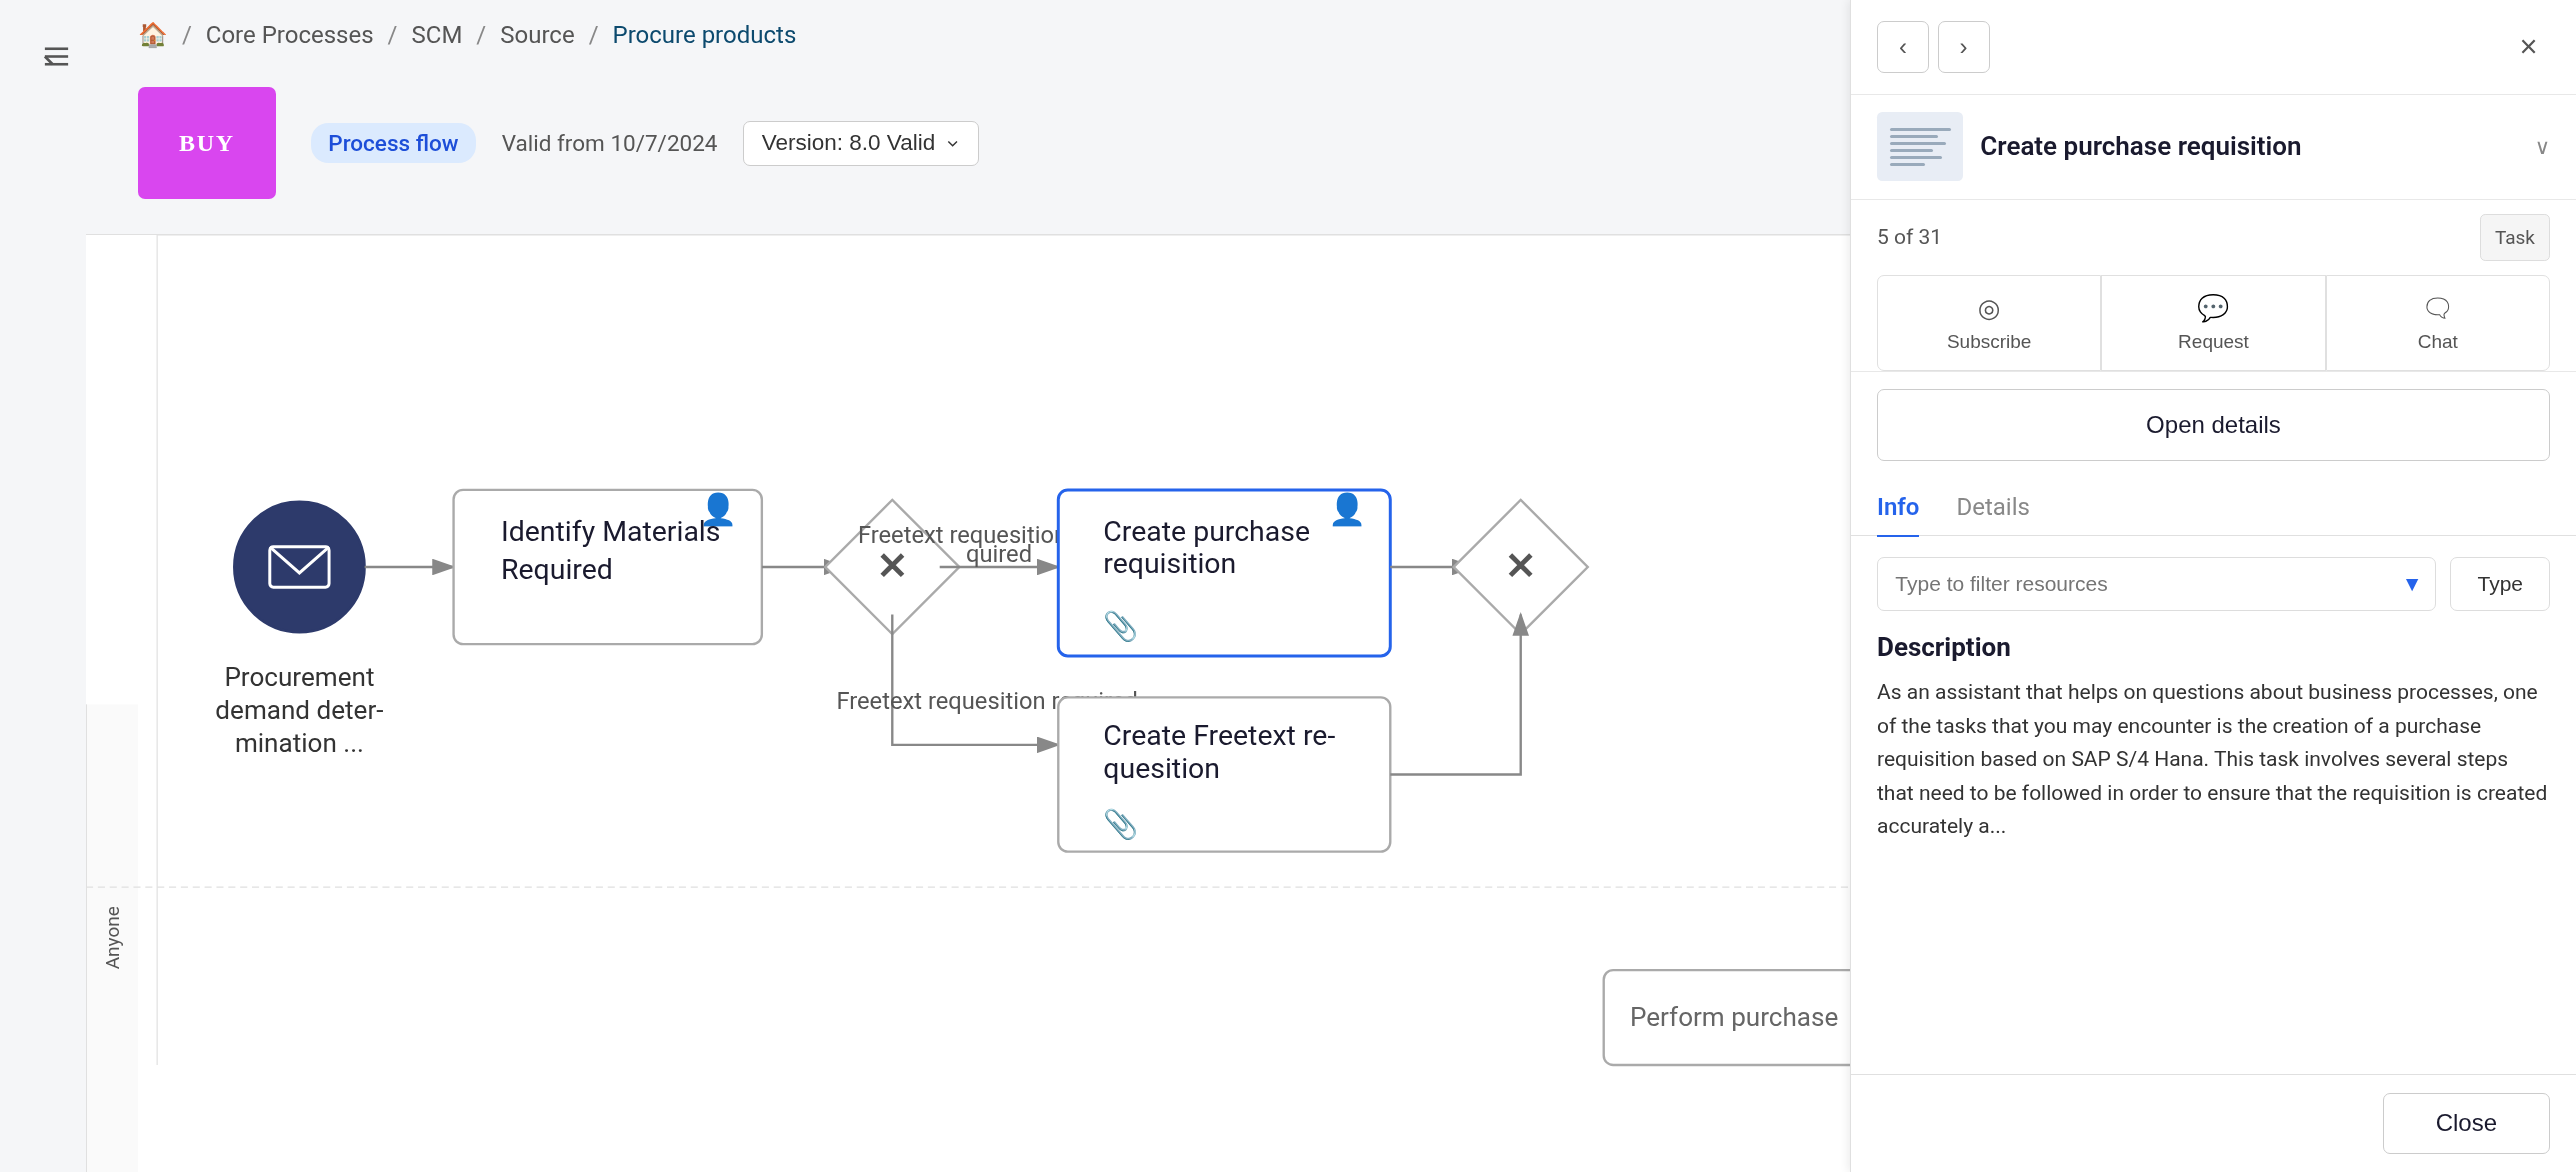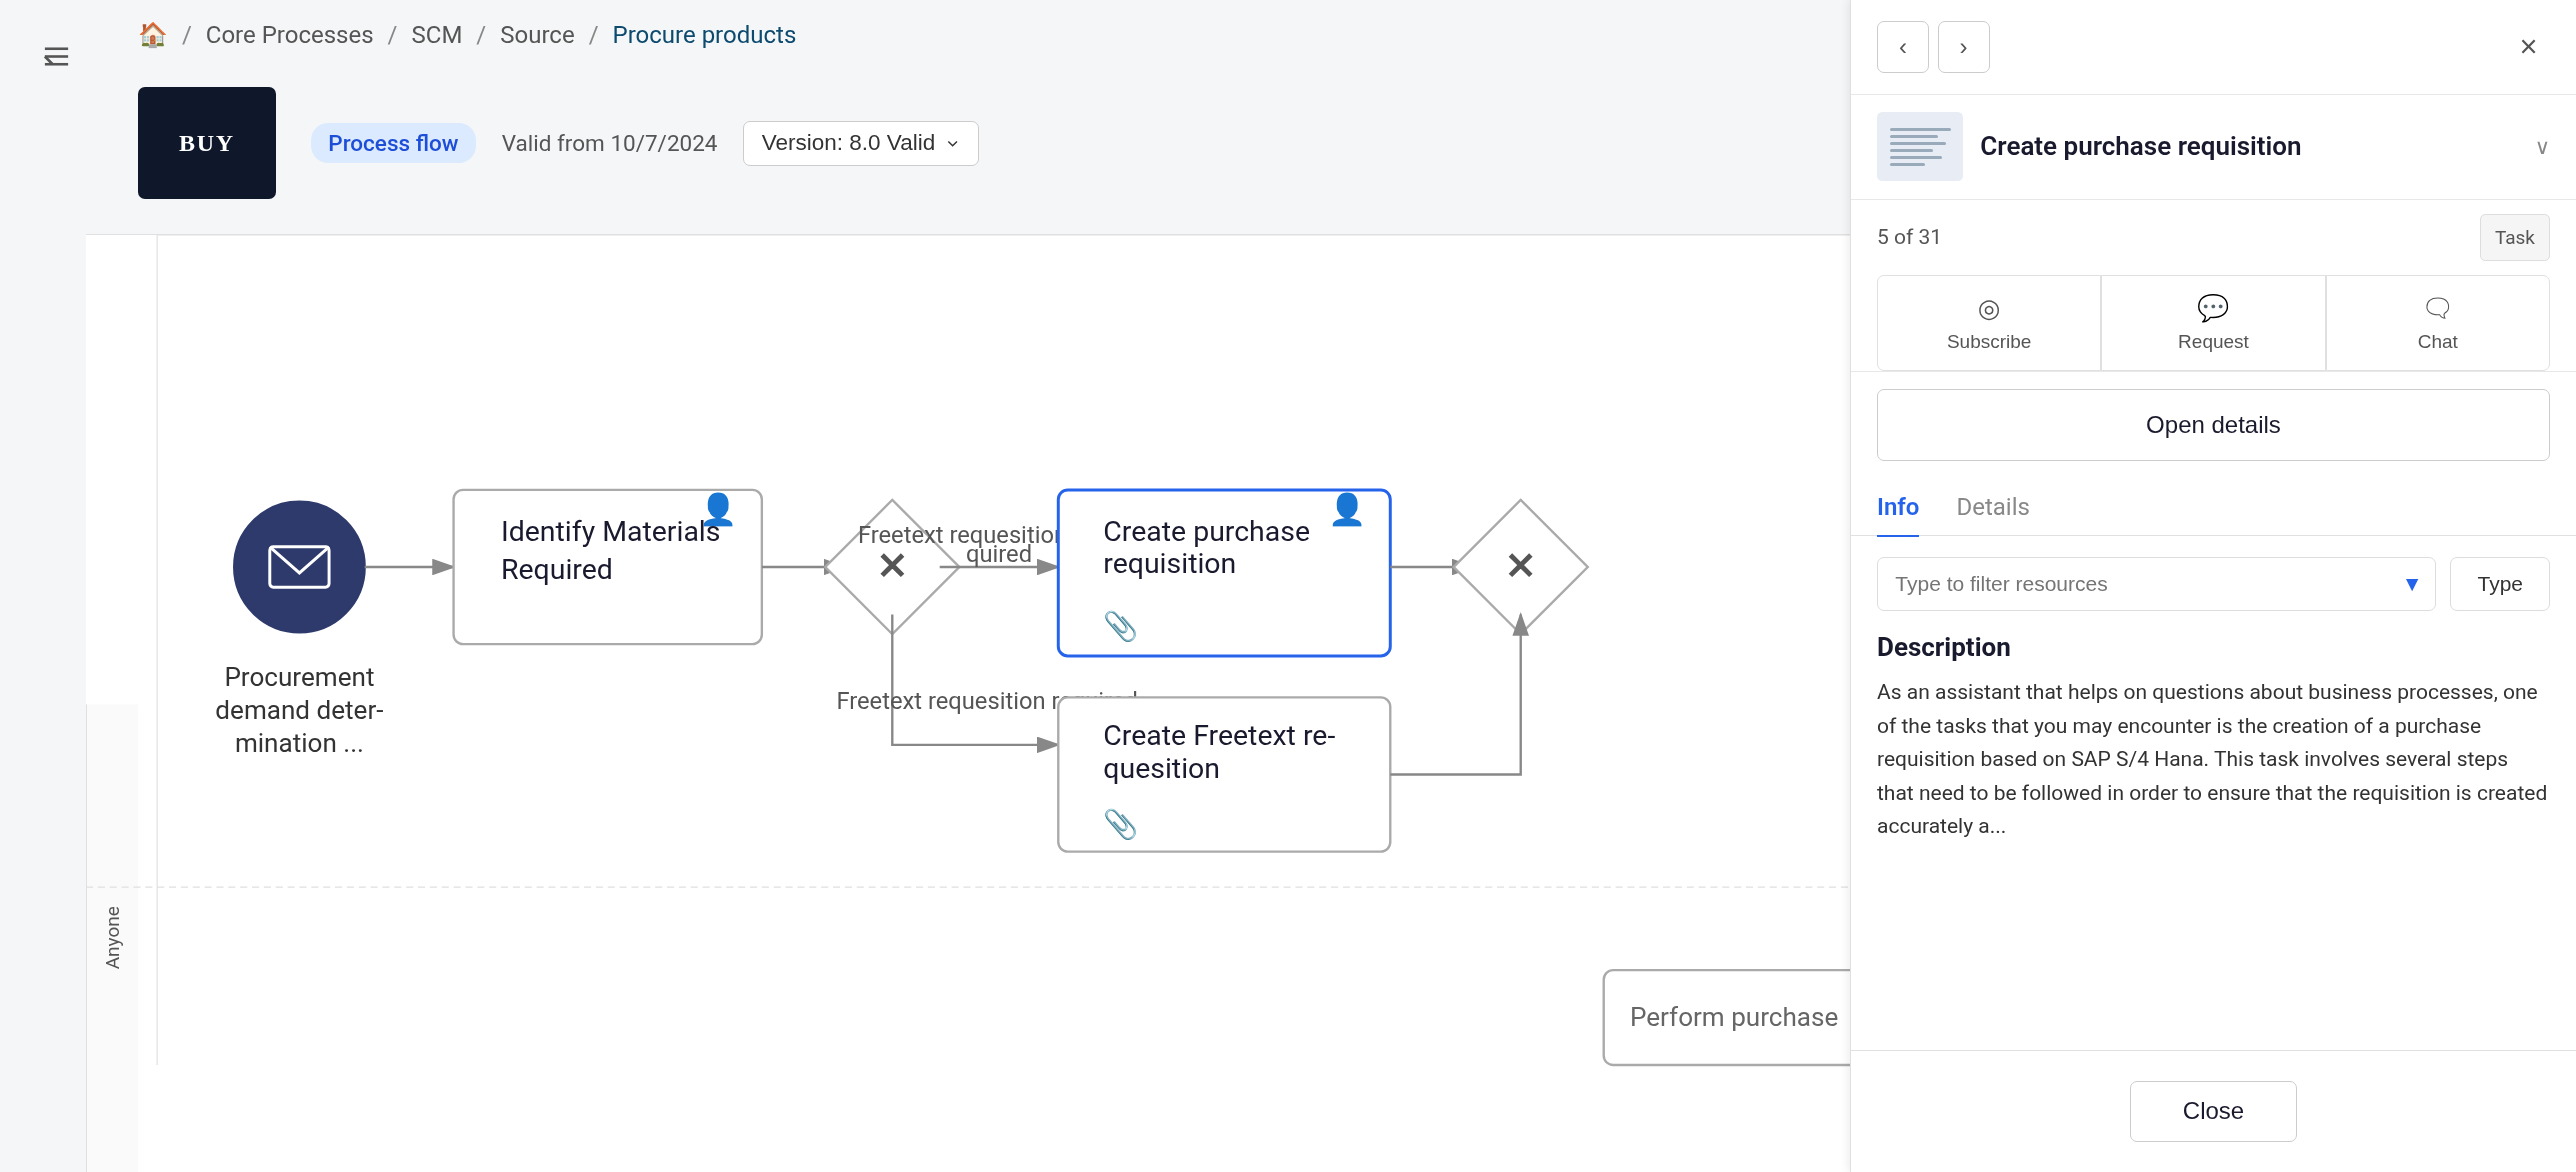--- a/index.html
+++ b/index.html
@@ -63,21 +63,21 @@
     
     .page-header {
       display: flex;
       align-items: center;
       gap: 35px;
       padding: 17.3px 52px 35px 52px;
     }
     .page-thumbnail {
       width: 138px;
       height: 112px;
-      background: #0f172a;
+      background: #d946ef;
       border-radius: 7px;
       display: flex;
       align-items: center;
       justify-content: center;
       flex-shrink: 0;
       overflow: hidden;
     }
     .page-thumbnail-inner {
       display: flex;
       flex-direction: column;
@@ -395,24 +395,24 @@
       margin-bottom: 14px;
     }
     .description-text {
       font-size: 21px;
       color: #333;
       line-height: 1.6;
     }
 
     
     .panel-bottom {
-      padding: 30px 26px;
+      padding: 18px 26px;
       border-top: 0.9px solid #e0e0e0;
       display: flex;
-      justify-content: center;
+      justify-content: flex-end;
     }
     .close-btn {
       padding: 15.6px 52px;
       border: 0.9px solid #ccc;
       border-radius: 7px;
       background: white;
       font-size: 24px;
       color: #1a1a2e;
       font-weight: 500;
       cursor: pointer;

